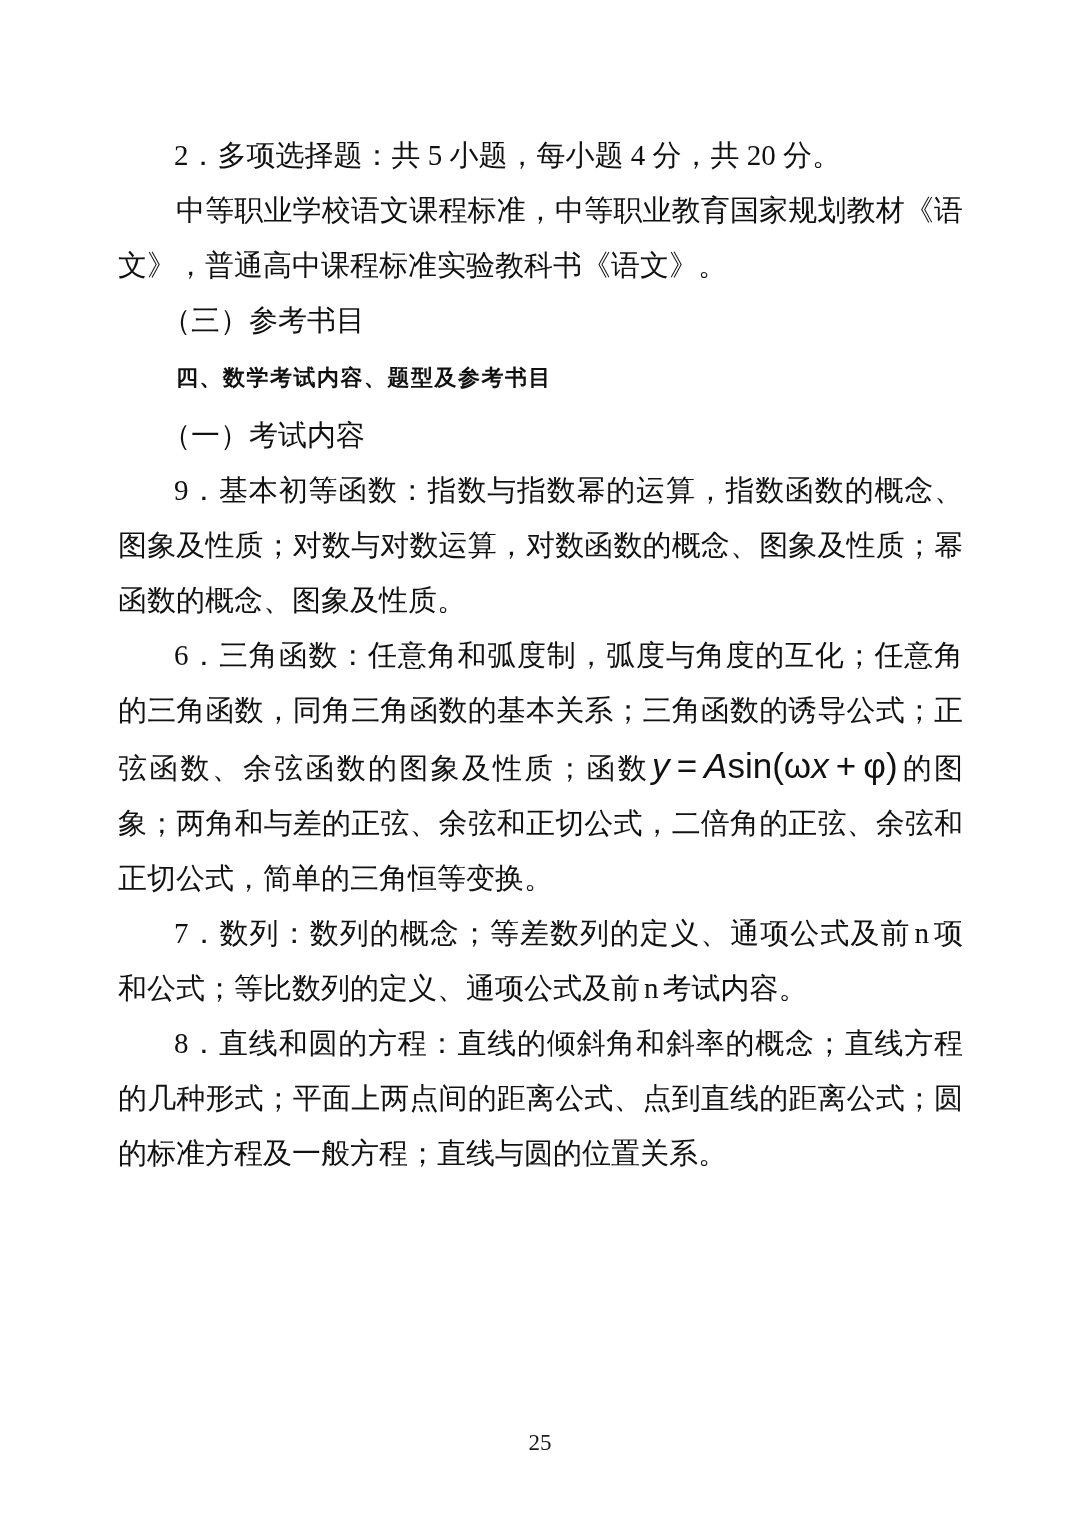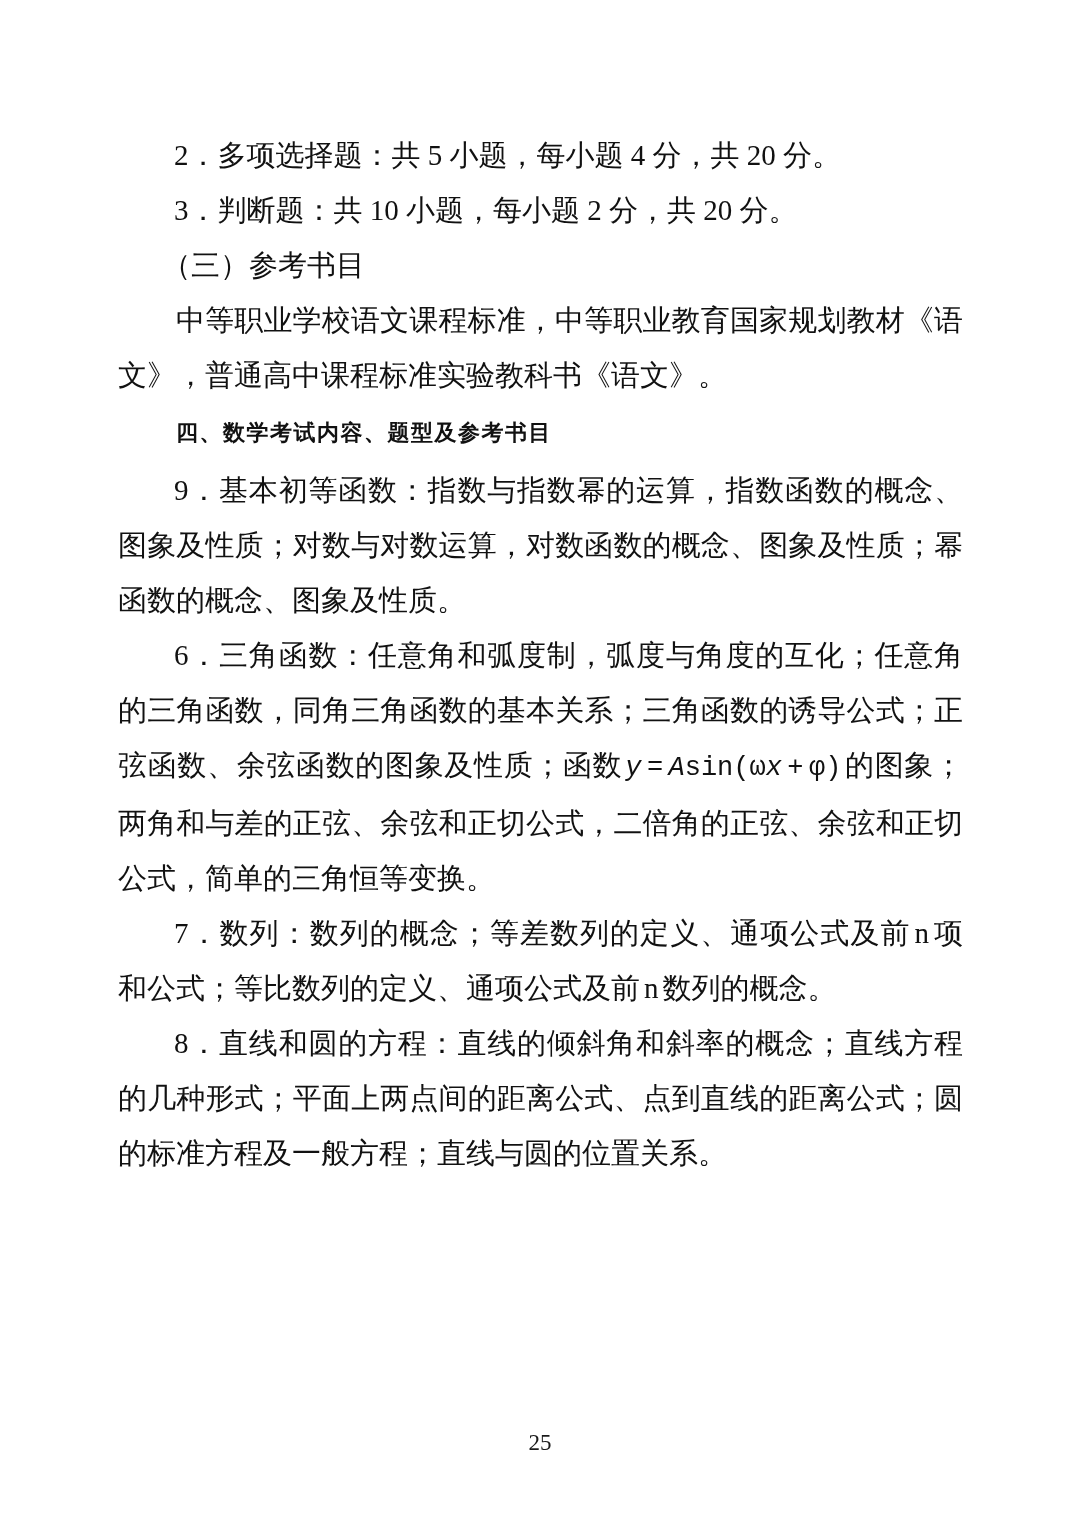--- a/index.html
+++ b/index.html
@@ -63,22 +63,22 @@
   .p.heading {
     font-weight: bold;
     text-indent: 58px;
     letter-spacing: 1.5px;
     font-size: 22px;
     line-height: 60px;
   }
 
   
   .math {
-    font-family: Liberation Mono, monospace;
-    font-size: 27px;
+    font-family: Liberation Sans, sans-serif;
+    font-size: 35px;
     padding: 0 3px;
     white-space: nowrap;
   }
   .math i {
     font-style: italic;
   }
   .math .up {
     font-style: normal;
   }
 
@@ -102,41 +102,41 @@
   }
 </style>
 </head>
 <body>
 
 <div class="page">
   <div class="textblock">
 
     <p class="p item">2．多项选择题：共 5 小题，每小题 4 分，共 20 分。</p>
 
-    <p class="p item">3．判断题：共 10 小题，每小题 2 分，共 20 分。</p>
+
+    <p class="p">中等职业学校语文课程标准，中等职业教育国家规划教材《语文》，普通高中课程标准实验教科书《语文》。</p>
 
     <p class="p section-marker">（三）参考书目</p>
 
-    <p class="p">中等职业学校语文课程标准，中等职业教育国家规划教材《语文》，普通高中课程标准实验教科书《语文》。</p>
-
     <p class="p heading">四、数学考试内容、题型及参考书目</p>
 
+    <p class="p section-marker">（一）考试内容</p>
 
 
 
 
 
     <p class="p item">9．基本初等函数：指数与指数幂的运算，指数函数的概念、图象及性质；对数与对数运算，对数函数的概念、图象及性质；幂函数的概念、图象及性质。</p>
 
     <p class="p item">
       <span>6．三角函数：任意角和弧度制，弧度与角度的互化；任意角的三角函数，同角三角函数的基本关系；三角函数的诱导公式；正弦函数、余弦函数的图象及性质；函数</span><span class="math"><i>y</i> <span class="up">=</span> <i>A</i><span class="up">sin</span><span class="up">(</span><span class="up">ω</span><i>x</i> <span class="up">+</span> <span class="up">φ</span><span class="up">)</span></span><span>的图象；两角和与差的正弦、余弦和正切公式，二倍角的正弦、余弦和正切公式，简单的三角恒等变换。</span>
     </p>
 
     <p class="p item">
-      <span>7．数列：数列的概念；等差数列的定义、通项公式及前</span><span class="var-n">n</span><span>项和公式；等比数列的定义、通项公式及前</span><span class="var-n">n</span><span>数列的概念。</span>
+      <span>7．数列：数列的概念；等差数列的定义、通项公式及前</span><span class="var-n">n</span><span>项和公式；等比数列的定义、通项公式及前</span><span class="var-n">n</span><span>考试内容。</span>
     </p>
 
     <p class="p item">8．直线和圆的方程：直线的倾斜角和斜率的概念；直线方程的几种形式；平面上两点间的距离公式、点到直线的距离公式；圆的标准方程及一般方程；直线与圆的位置关系。</p>
 
   </div>
 
   <div class="page-number">25</div>
 </div>
 
 </body></html>

